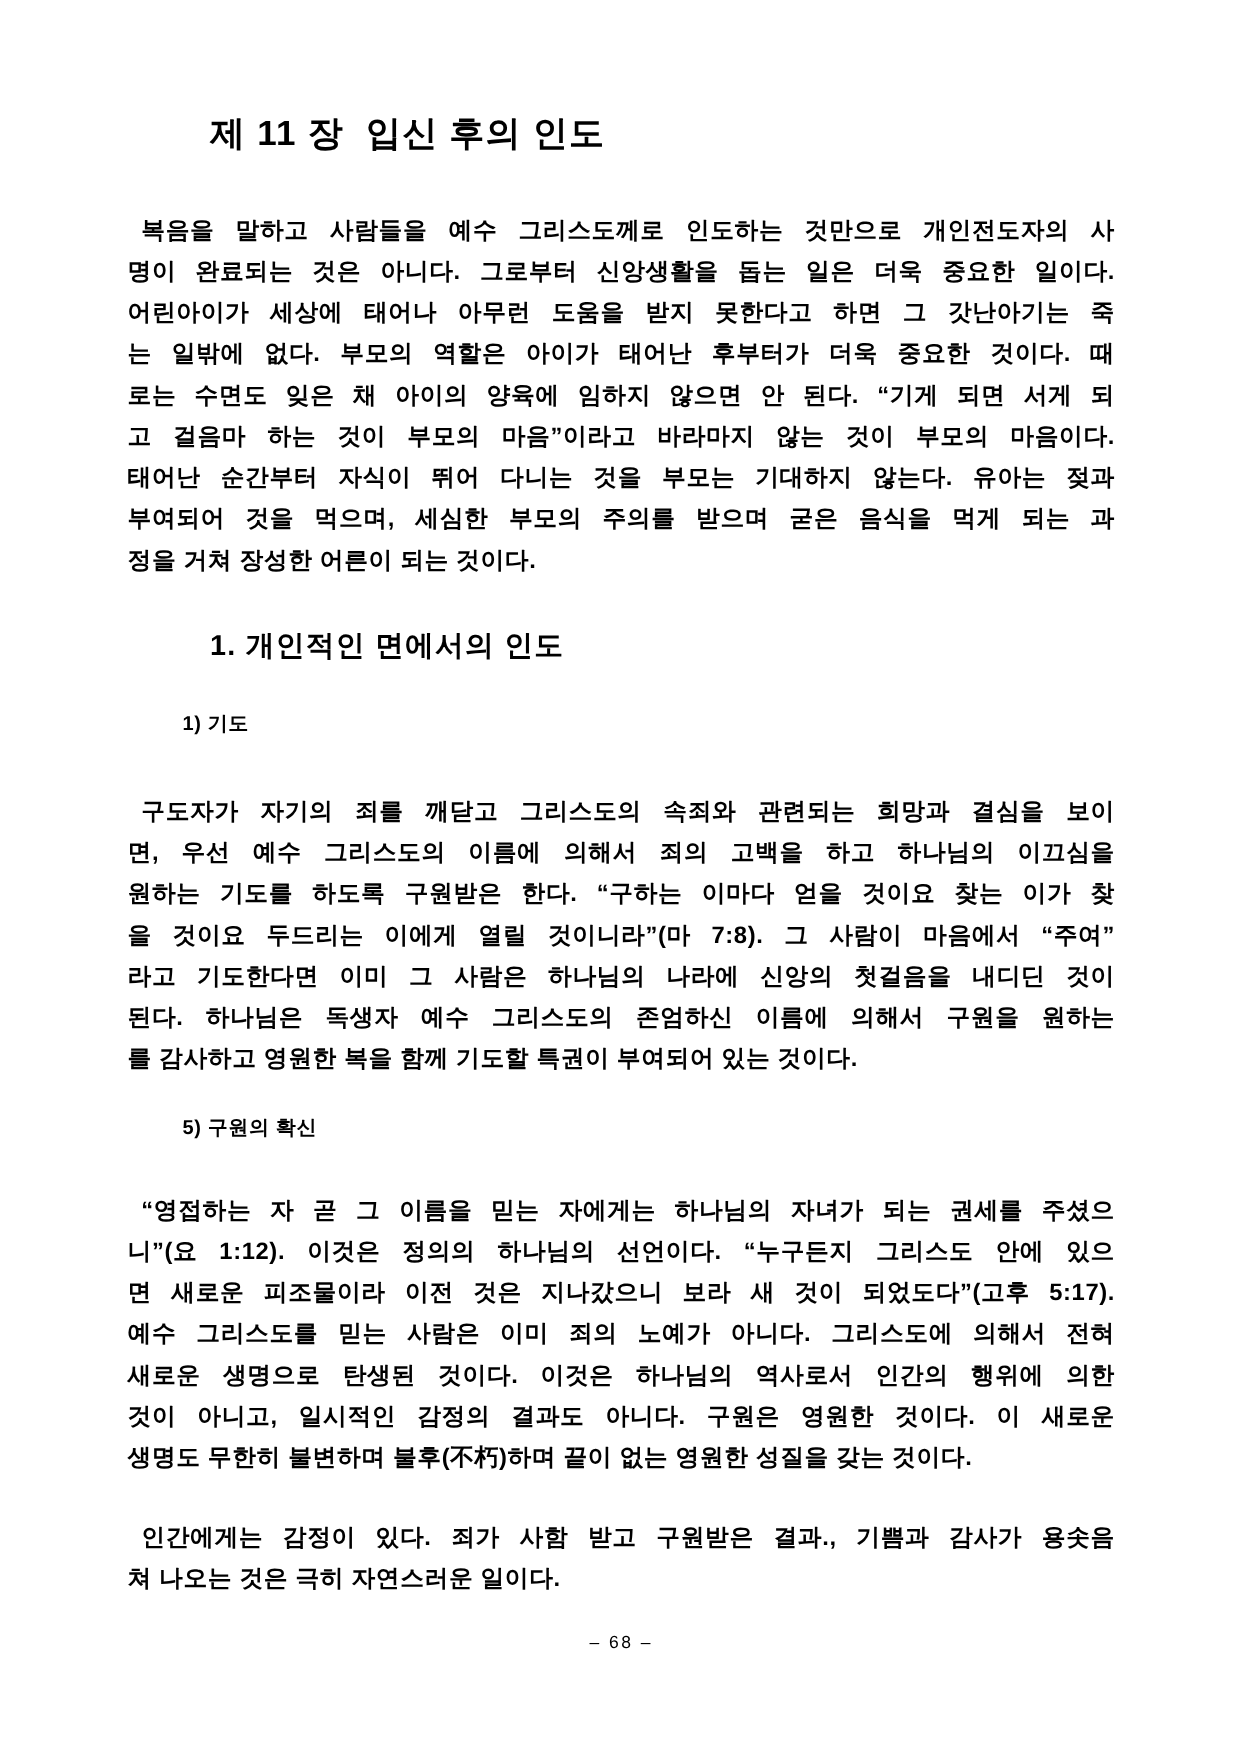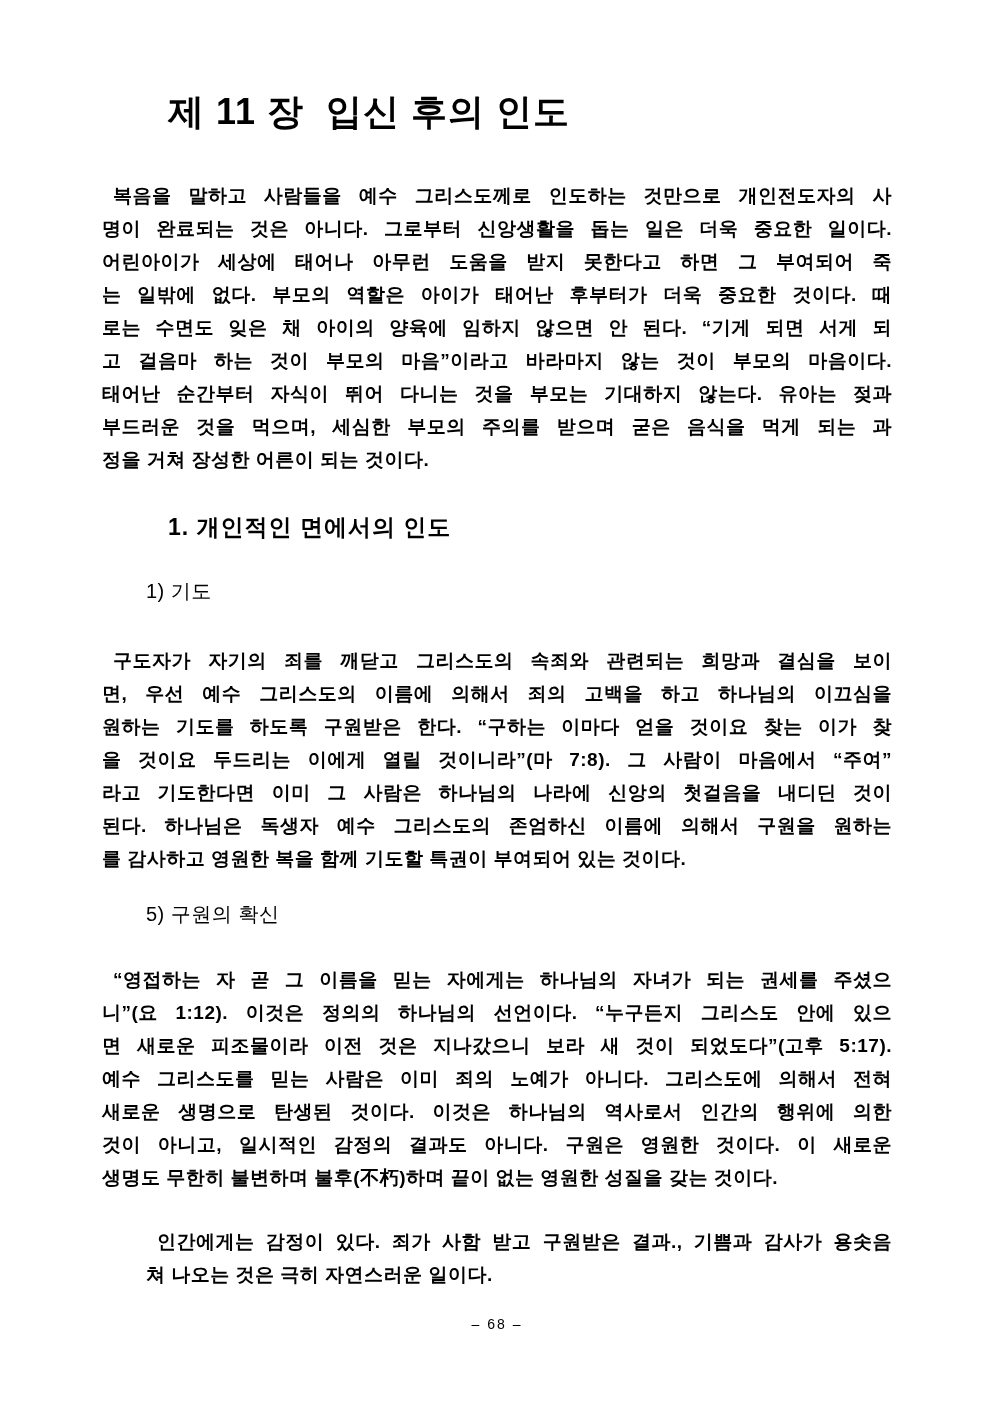--- a/index.html
+++ b/index.html
@@ -15,21 +15,21 @@
     -webkit-font-smoothing: none;
     overflow: hidden;
   }
   .page {
     box-sizing: border-box;
     width: 992px;
     height: 1403px;
     padding: 88px 100px 0 102px;
   }
   .chapter-title {
-    font-size: 36px;
+    font-size: 28px;
     font-weight: bold;
     letter-spacing: 1px;
     padding-left: 66px;
     white-space: pre;
     margin: 0 0 42px 0;
   }
   .para { margin: 0; font-weight: bold; }
   .line {
     font-size: 19px;
     line-height: 33px;
@@ -46,54 +46,54 @@
   }
   .section-heading {
     font-size: 23px;
     font-weight: bold;
     letter-spacing: 1px;
     padding-left: 66px;
     margin: 36px 0 0 0;
     line-height: 30px;
   }
   .sub-heading {
-    font-size: 20px;
-    font-weight: normal;
+    font-size: 16px;
+    font-weight: bold;
     letter-spacing: 0.5px;
     padding-left: 44px;
     margin: 36px 0 0 0;
     line-height: 26px;
   }
   .gap-p2 { margin-top: 40px; }
   .gap-s2 { margin-top: 26px; }
   .gap-p3 { margin-top: 36px; }
-  .gap-p4 { margin-top: 31px; margin-left: 44px; }
+  .gap-p4 { margin-top: 31px; }
   .page-footer {
     text-align: center;
     font-size: 14px;
     letter-spacing: 2px;
     margin-top: 25px;
   }
 </style>
 </head>
 <body>
 
 <div class="page">
 
   <h1 class="chapter-title">제 11 장  입신 후의 인도</h1>
 
   <div class="para">
     <div class="line first">복음을 말하고 사람들을 예수 그리스도께로 인도하는 것만으로 개인전도자의 사</div>
     <div class="line">명이 완료되는 것은 아니다. 그로부터 신앙생활을 돕는 일은 더욱 중요한 일이다.</div>
-    <div class="line">어린아이가 세상에 태어나 아무런 도움을 받지 못한다고 하면 그 부여되어 죽</div>
+    <div class="line">어린아이가 세상에 태어나 아무런 도움을 받지 못한다고 하면 그 갓난아기는 죽</div>
     <div class="line">는 일밖에 없다. 부모의 역할은 아이가 태어난 후부터가 더욱 중요한 것이다. 때</div>
     <div class="line">로는 수면도 잊은 채 아이의 양육에 임하지 않으면 안 된다. “기게 되면 서게 되</div>
     <div class="line">고 걸음마 하는 것이 부모의 마음”이라고 바라마지 않는 것이 부모의 마음이다.</div>
     <div class="line">태어난 순간부터 자식이 뛰어 다니는 것을 부모는 기대하지 않는다. 유아는 젖과</div>
-    <div class="line">부드러운 것을 먹으며, 세심한 부모의 주의를 받으며 굳은 음식을 먹게 되는 과</div>
+    <div class="line">부여되어 것을 먹으며, 세심한 부모의 주의를 받으며 굳은 음식을 먹게 되는 과</div>
     <div class="line last">정을 거쳐 장성한 어른이 되는 것이다.</div>
   </div>
 
   <h2 class="section-heading">1. 개인적인 면에서의 인도</h2>
 
   <h3 class="sub-heading">1) 기도</h3>
 
   <div class="para gap-p2">
     <div class="line first">구도자가 자기의 죄를 깨닫고 그리스도의 속죄와 관련되는 희망과 결심을 보이</div>
     <div class="line">면, 우선 예수 그리스도의 이름에 의해서 죄의 고백을 하고 하나님의 이끄심을</div>

